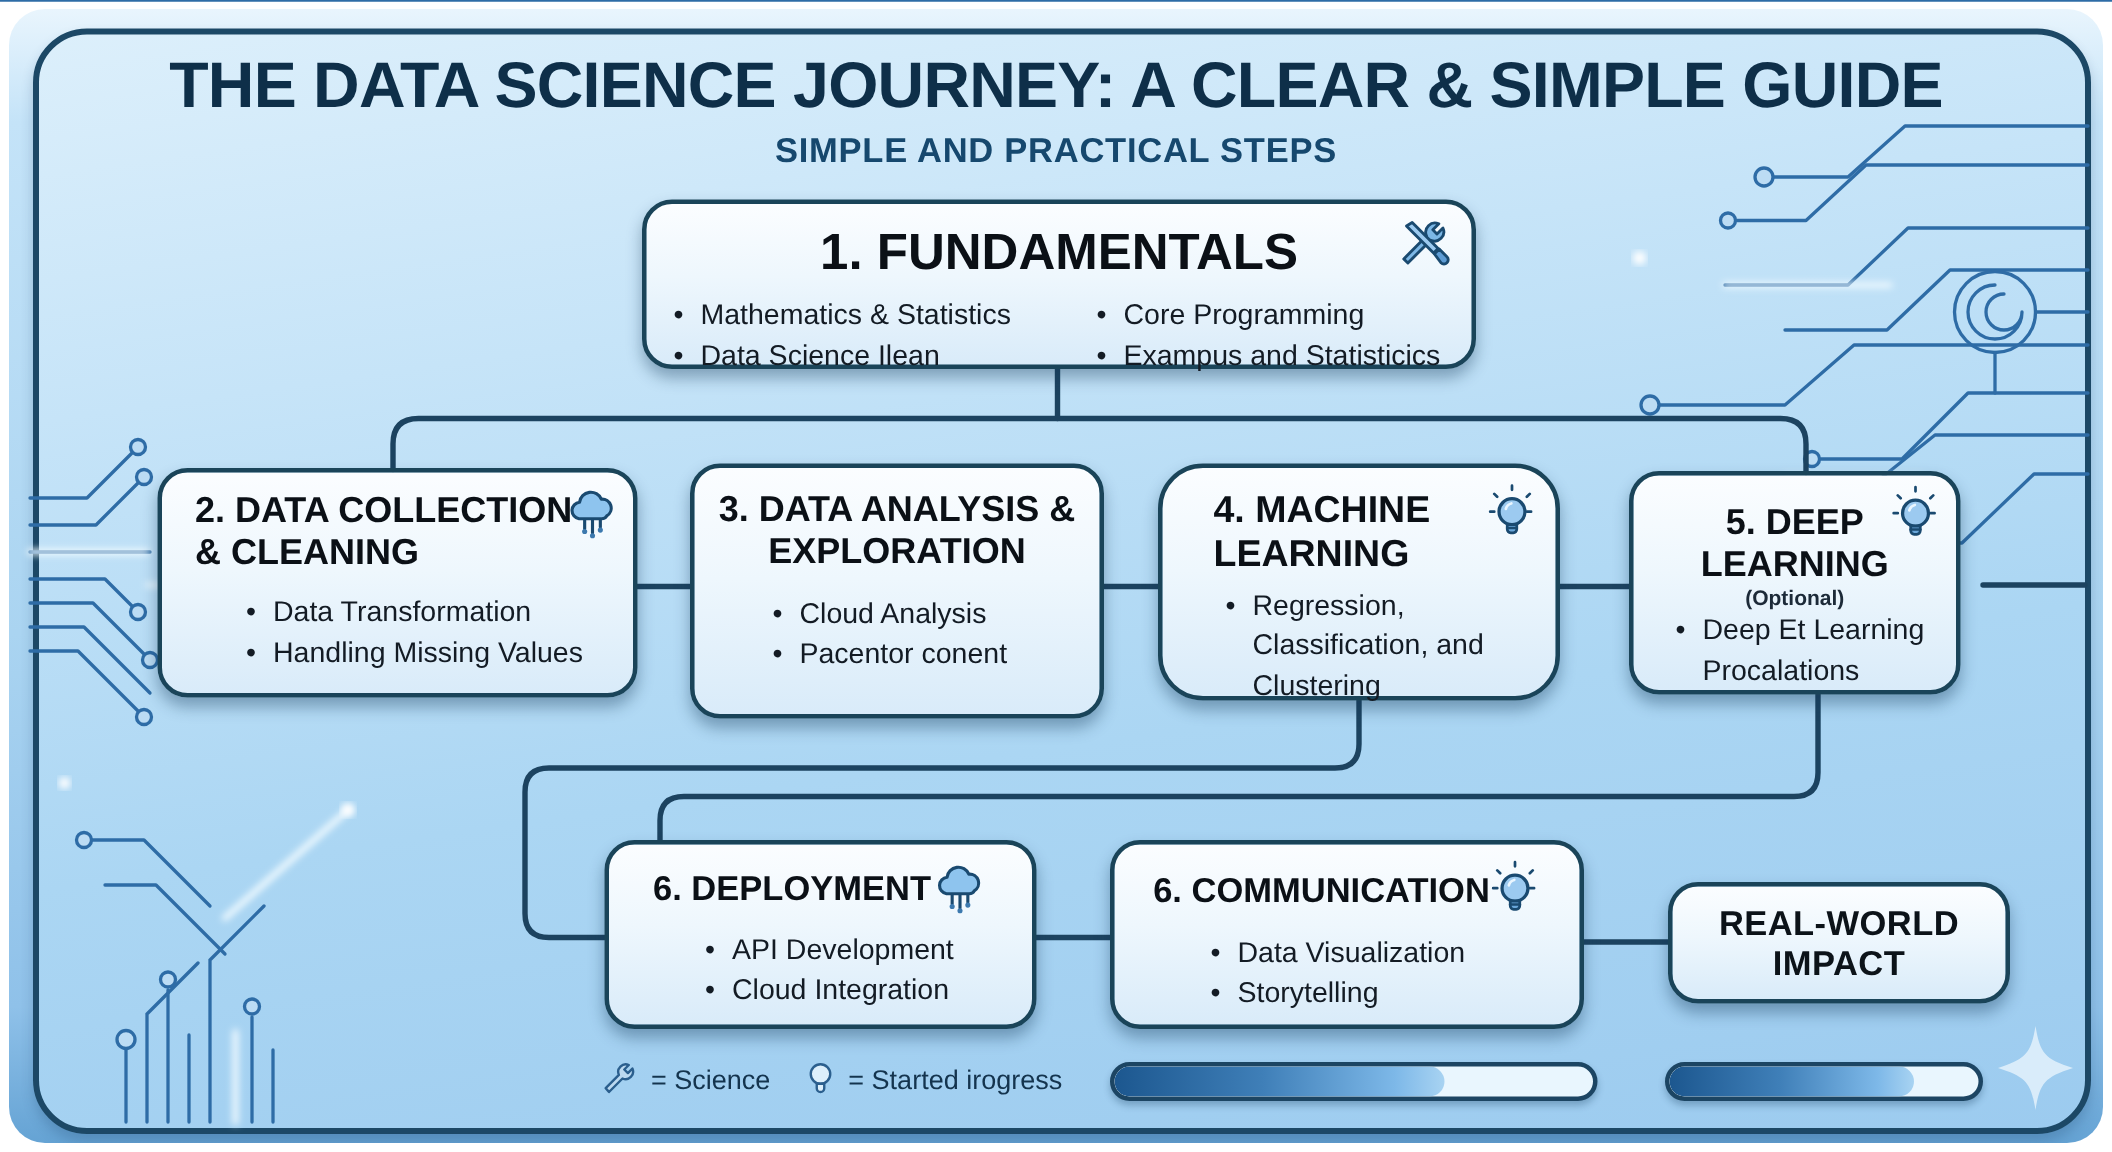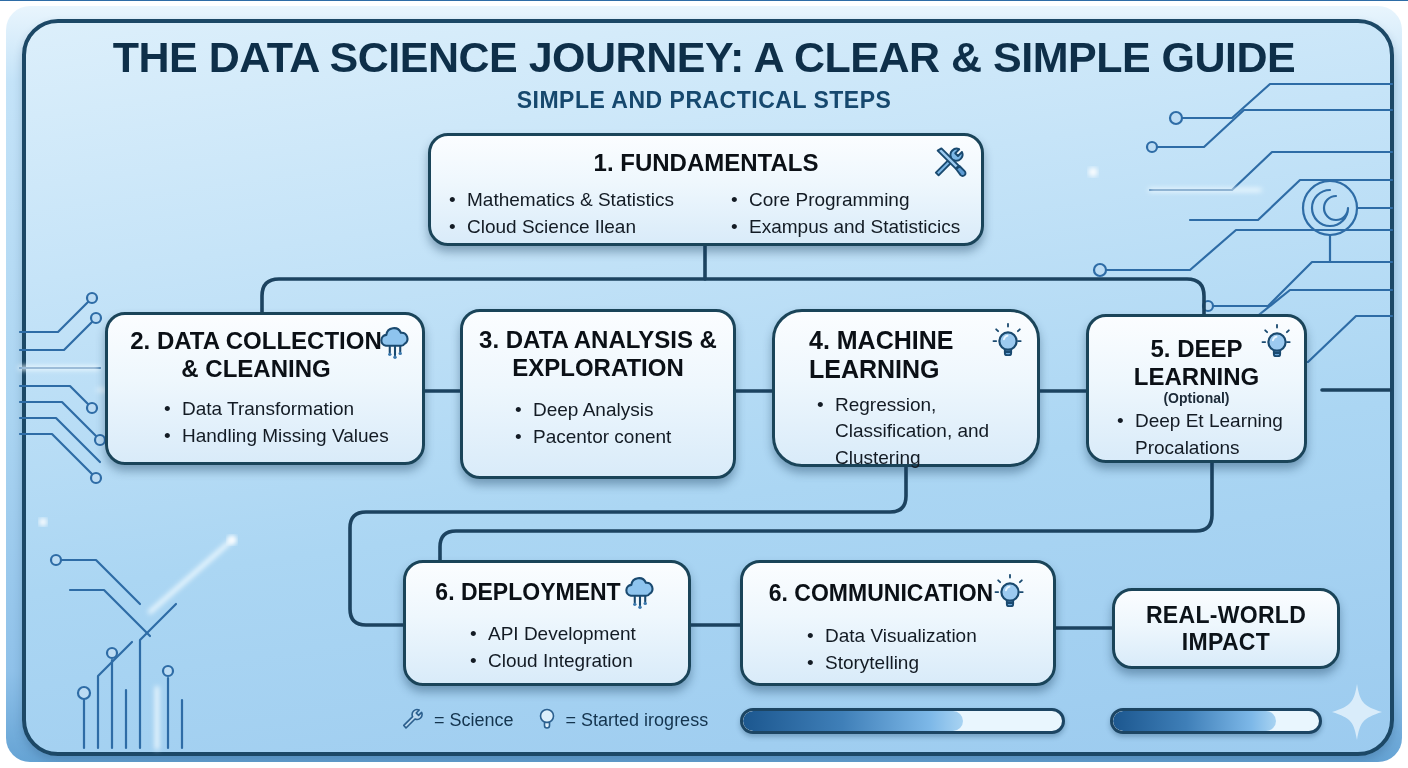--- a/index.html
+++ b/index.html
@@ -23,27 +23,27 @@
   .card{position:absolute;box-sizing:border-box;z-index:3;
         border:3.5px solid #1a4459;border-radius:20px;
         background:linear-gradient(180deg,#fbfdff 0%,#eef7fd 45%,#d9ebf9 100%);
         box-shadow:0 6px 10px rgba(18,56,88,.38);color:#10161d;}
   .card .heading{font-weight:800;color:#0b1016;line-height:1.15;}
   .card ul{list-style:none;margin:0;padding:0;}
   .card li{font-size:19px;line-height:1.42;color:#131b24;padding-left:20px;position:relative;}
   .card li::before{content:"•";position:absolute;left:2px;top:0;}
 
   .card-fundamentals{left:428px;top:133px;width:556px;height:113px;padding:10px 16px 8px;}
-  .card-fundamentals .heading{display:block;text-align:center;font-size:24px;margin-top:3px;}
+  .card-fundamentals .heading{display:block;text-align:center;font-size:34px;margin-top:3px;}
   .card-fundamentals .cols{display:flex;margin-top:10px;}
   .card-fundamentals .cols ul:first-child{width:282px;}
   .card-fundamentals .icon-corner{position:absolute;right:12px;top:8px;}
 
   .card-collection{left:105px;top:312px;width:320px;height:153px;padding:12px 14px;}
-  .card-collection .heading{display:block;text-align:center;font-size:24px;padding:0 26px 0 8px;}
+  .card-collection .heading{display:block;font-size:24px;padding:0 26px 0 8px;}
   .card-collection ul{margin:14px 0 0 40px;}
   .card-collection .icon-corner{position:absolute;right:8px;top:8px;}
 
   .card-analysis{left:460px;top:309px;width:276px;height:170px;padding:14px 14px;}
   .card-analysis .heading{display:block;text-align:center;font-size:24px;}
   .card-analysis ul{margin:16px 0 0 36px;}
 
   .card-ml{left:772px;top:309px;width:268px;height:158px;padding:14px 14px 10px 34px;border-radius:30px;}
   .card-ml .heading{display:block;font-size:25px;width:170px;}
   .card-ml ul{margin:8px 0 0 6px;width:190px;}
@@ -181,21 +181,21 @@
           <g stroke="#1a4a70" stroke-width="2" stroke-linejoin="round" stroke-linecap="round">
             <path fill="#7cb7e6" d="M8 33 L24 17 a6.5 6.5 0 0 0 8.6-8.6 l-4.2 4.2 -2.9-2.9 4.2-4.2 A6.5 6.5 0 0 0 21.1 14.1 L5.1 30.1 Z"></path>
             <path fill="#9ccaf0" d="M7 7 l4-2.4 3.2 3.2 15 15 -3.2 3.2 -15-15 Z"></path>
             <path fill="#5e9cd4" d="M26.6 26.6 l3.4-3.4 5.4 5.4 c1.2 1.2 1.2 3 0 4.2 -1.2 1.2 -3 1.2 -4.2 0 Z"></path>
           </g>
         </svg>
       </span>
     <div class="cols">
       <ul>
           <li>Mathematics &amp; Statistics</li>
-          <li>Cloud Science Ilean</li>
+          <li>Data Science Ilean</li>
         </ul>
       <ul>
           <li>Core Programming</li>
           <li>Exampus and Statisticics</li>
         </ul>
     </div>
   </section>
 
   <section class="card card-collection">
     <span class="heading">2. DATA COLLECTION &amp; CLEANING</span>
@@ -212,21 +212,21 @@
       </span>
     <ul>
         <li>Data Transformation</li>
         <li>Handling Missing Values</li>
       </ul>
   </section>
 
   <section class="card card-analysis">
     <span class="heading">3. DATA ANALYSIS &amp; EXPLORATION</span>
     <ul>
-        <li>Deep Analysis</li>
+        <li>Cloud Analysis</li>
         <li>Pacentor conent</li>
       </ul>
   </section>
 
   <section class="card card-ml">
     <span class="heading">4. MACHINE LEARNING</span>
     <span class="icon icon-corner">
         <svg width="34" height="40" viewBox="0 0 36 44">
           <g stroke="#1a4a70" stroke-width="2" stroke-linecap="round">
             <path fill="none" stroke-dasharray="3 3" d="M18 2 v5 M5 8 l3.5 3.5 M31 8 l-3.5 3.5 M2 21 h5 M29 21 h5"></path>

